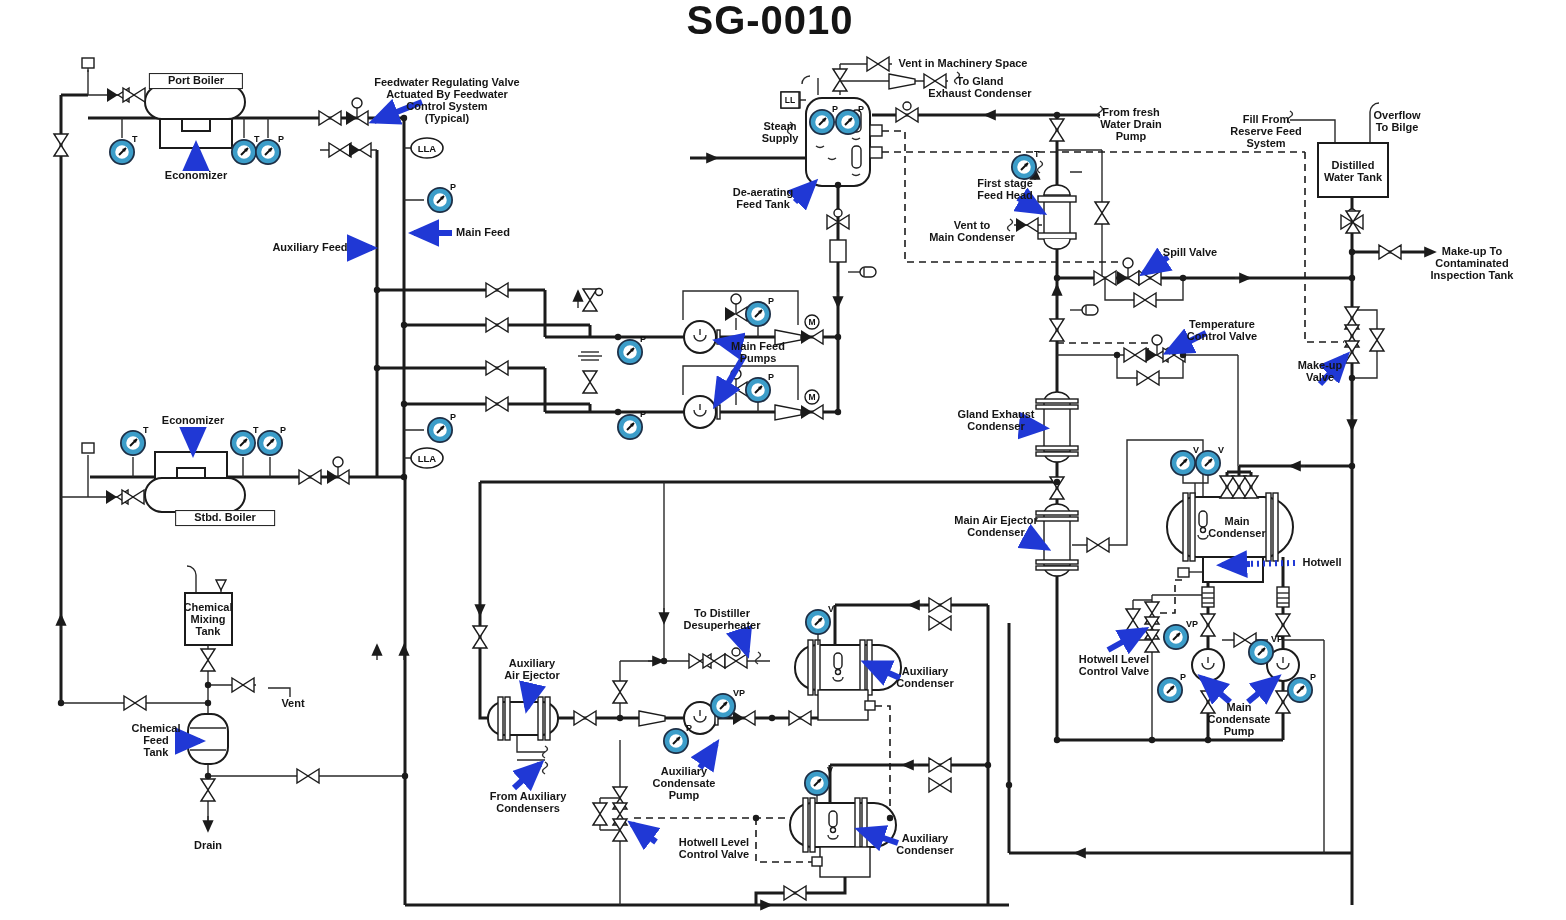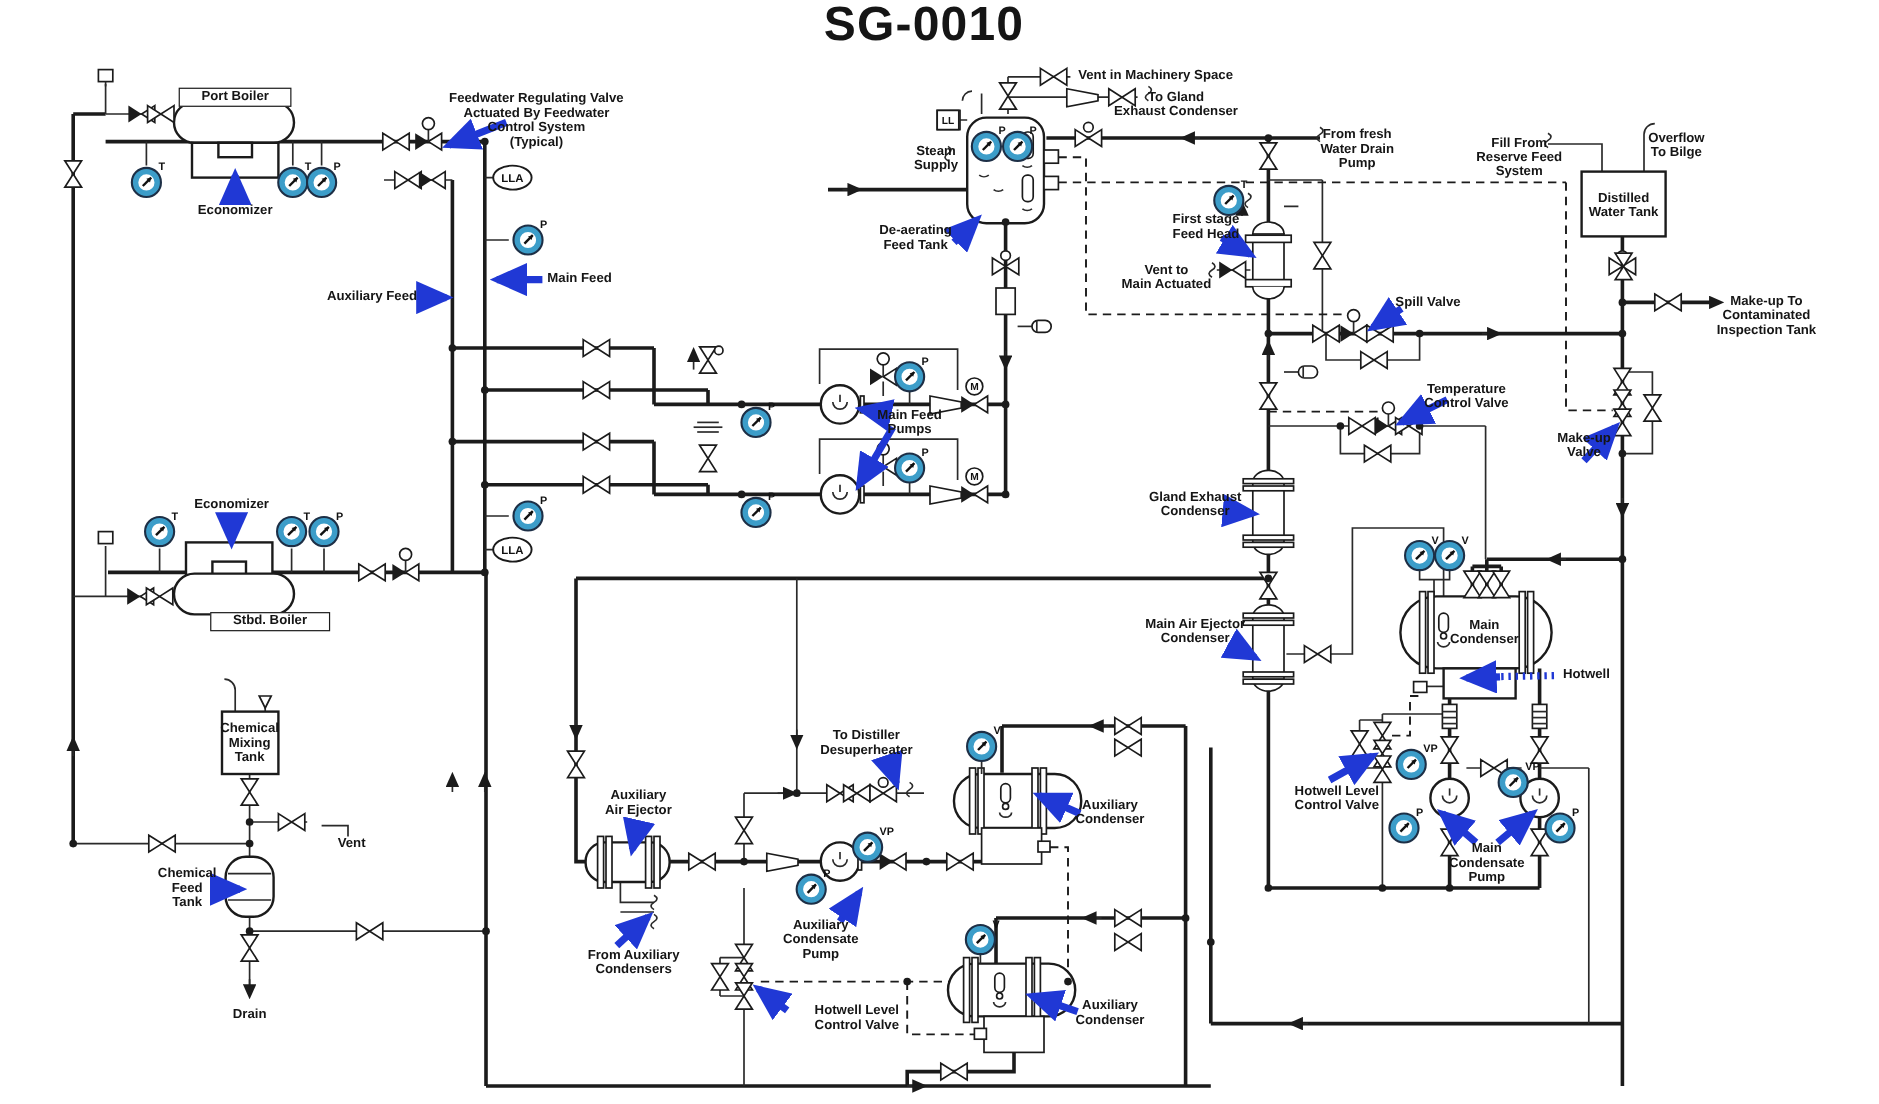--- a/index.html
+++ b/index.html
@@ -708,21 +708,21 @@
       <div class="lbl" style="left: 1266px; top: 132px;">Fill From
 Reserve Feed
 System</div>
       <div class="lbl" style="left: 1397px; top: 122px;">Overflow
 To Bilge</div>
       <div class="lbl" style="left: 1353px; top: 172px;">Distilled
 Water Tank</div>
       <div class="lbl" style="left: 1005px; top: 190px;">First stage
 Feed Head</div>
       <div class="lbl" style="left: 972px; top: 232px;">Vent to
-Main Actuated</div>
+Main Condenser</div>
       <div class="lbl" style="left: 1190px; top: 253px;">Spill Valve</div>
       <div class="lbl" style="left: 1472px; top: 264px;">Make-up To
 Contaminated
 Inspection Tank</div>
       <div class="lbl" style="left: 1222px; top: 331px;">Temperature
 Control Valve</div>
       <div class="lbl" style="left: 1308px; top: 372px; margin-left: 12px;">Make-up
 Valve</div>
       <div class="lbl" style="left: 996px; top: 421px;">Gland Exhaust
 Condenser</div>

